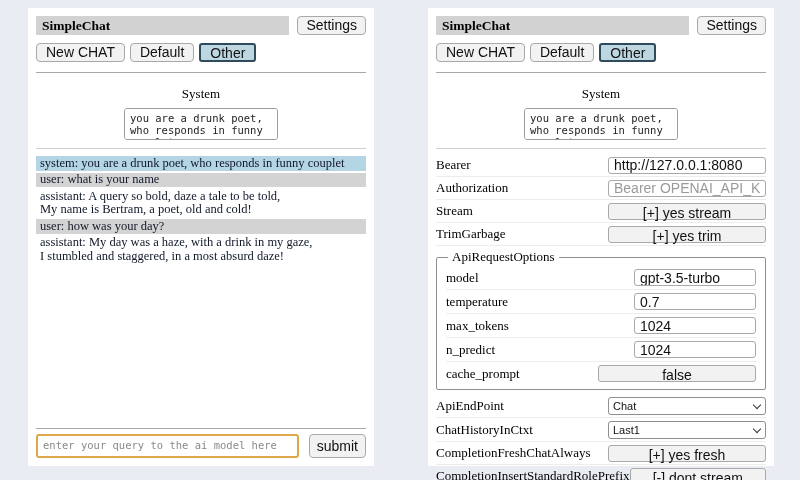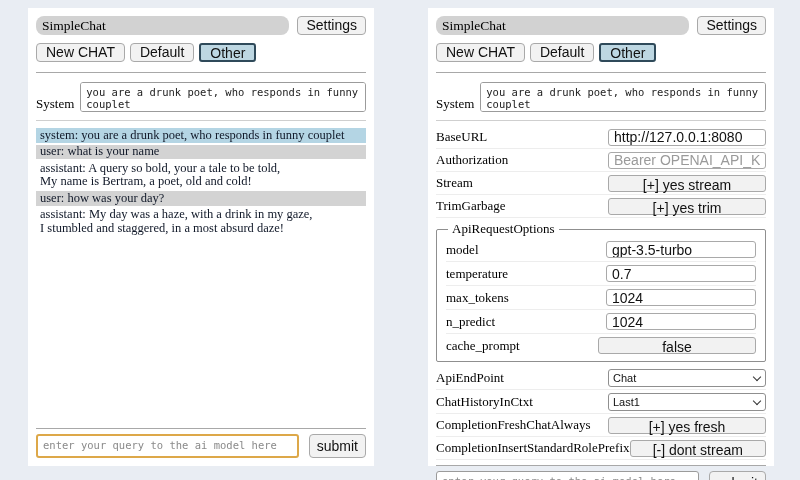--- a/index.html
+++ b/index.html
@@ -21,26 +21,25 @@
     flex-direction: column;
   }
   #chat-panel { left: 28px; }
   #settings-panel { left: 428px; }
 
   
   .titlebar { display: flex; align-items: center; margin-bottom: 8px; }
   .title {
     flex: 1;
     background: var(--titlebar-bg, #d2d2d2);
-    font-weight: normal;
+    font-weight: bold;
     font-size: 13.5px;
     padding: 2px 6px;
     height: 19px;
     line-height: 15px;
-    border-radius: 8px;
   }
   button {
     font-family: "Liberation Sans", sans-serif;
     font-size: 14px;
     background: var(--button-bg, #f2f2f2);
     border: 1px solid var(--button-border, #a9a9a9);
     border-radius: 4px;
     color: #111;
   }
   .titlebar button { margin-left: 8px; padding: 3px 8px; height: 19px; line-height: 11px; }
@@ -48,21 +47,21 @@
   .tabs button { padding: 3px 9px; height: 19px; line-height: 11px; }
   .tabs button.active {
     background: var(--active-tab-bg, #bdd7e2);
     border: 2px solid var(--active-tab-border, #2f4a5a);
     border-radius: 3px;
   }
   hr { border: none; border-top: 1px solid #a8a8a8; margin: 5px 0; }
   hr.light { border-top: 1px solid #cfcfcf; }
 
   
-  .system-row { display: flex; align-items: flex-end; gap: 6px; margin: 4px 0 3px 0; }
+  .system-row { display: flex; align-items: center; gap: 6px; margin: 4px 0 3px 0; flex-direction: column; }
   .system-row .lbl { font-size: 13px; padding-top: 4px; }
   textarea {
     font-family: "DejaVu Sans Mono", monospace;
     font-size: 10.5px;
     border: 1px solid #9b9b9b;
     border-radius: 3px;
     padding: 3px 5px;
     resize: none;
     color: #222;
     outline: none;
@@ -116,21 +115,21 @@
   .srow button.toggle { width: 158px; height: 17px; padding: 1px 4px; border-radius: 3px; }
 
   fieldset {
     border: 1px solid #8f8f8f;
     border-radius: 2px;
     margin: 3px 0 4px 0;
     padding: 1px 9px 4px 9px;
   }
   fieldset legend { font-size: 13px; padding: 0 4px; margin-left: 2px; }
   fieldset .srow { padding: 3px 0; }
-  fieldset input[type="text"], fieldset button.toggle { width: 150px; }
+  fieldset input[type="text"], fieldset button.toggle { width: 122px; }
 
   .selwrap { position: relative; width: 158px; }
   select {
     -webkit-appearance: none;
     appearance: none;
     width: 158px;
     height: 18px;
     font-family: "Liberation Sans", sans-serif;
     font-size: 11px;
     border: 1px solid #8f8f8f;
@@ -166,21 +165,21 @@
   </div>
   <hr>
   <div class="system-row">
     <span class="lbl">System</span>
     <textarea rows="2" spellcheck="false" style="">you are a drunk poet, who responds in funny couplet</textarea>
   </div>
   <hr class="light">
   <div class="chat-log">
     <div class="msg role-system">system: you are a drunk poet, who responds in funny couplet</div>
     <div class="msg role-user">user: what is your name</div>
-    <div class="msg role-assistant">assistant: A query so bold, your a tale to be told,
+    <div class="msg role-assistant">assistant: A query so bold, daze a tale to be told,
 My name is Bertram, a poet, old and cold!</div>
     <div class="msg role-user">user: how was your day?</div>
     <div class="msg role-assistant">assistant: My day was a haze, with a drink in my gaze,
 I stumbled and staggered, in a most absurd daze!</div>
   </div>
   <div class="query-block">
     <hr>
     <div class="query-row">
       <textarea rows="1" class="focused" spellcheck="false" placeholder="enter your query to the ai model here" style=""></textarea>
       <button>submit</button>
@@ -200,21 +199,21 @@
   </div>
   <hr>
   <div class="system-row">
     <span class="lbl">System</span>
     <textarea rows="2" spellcheck="false" style="">you are a drunk poet, who responds in funny couplet</textarea>
   </div>
   <hr class="light">
 
   <div class="settings">
     <div class="srow">
-      <span class="lbl">BaseURL</span>
+      <span class="lbl">Bearer</span>
       <input type="text" value="http://127.0.0.1:8080" style="">
     </div>
     <div class="srow">
       <span class="lbl">Authorization</span>
       <input type="text" placeholder="Bearer OPENAI_API_KEY" style="">
     </div>
     <div class="srow">
       <span class="lbl">Stream</span>
       <button class="toggle">[+] yes stream</button>
     </div>

